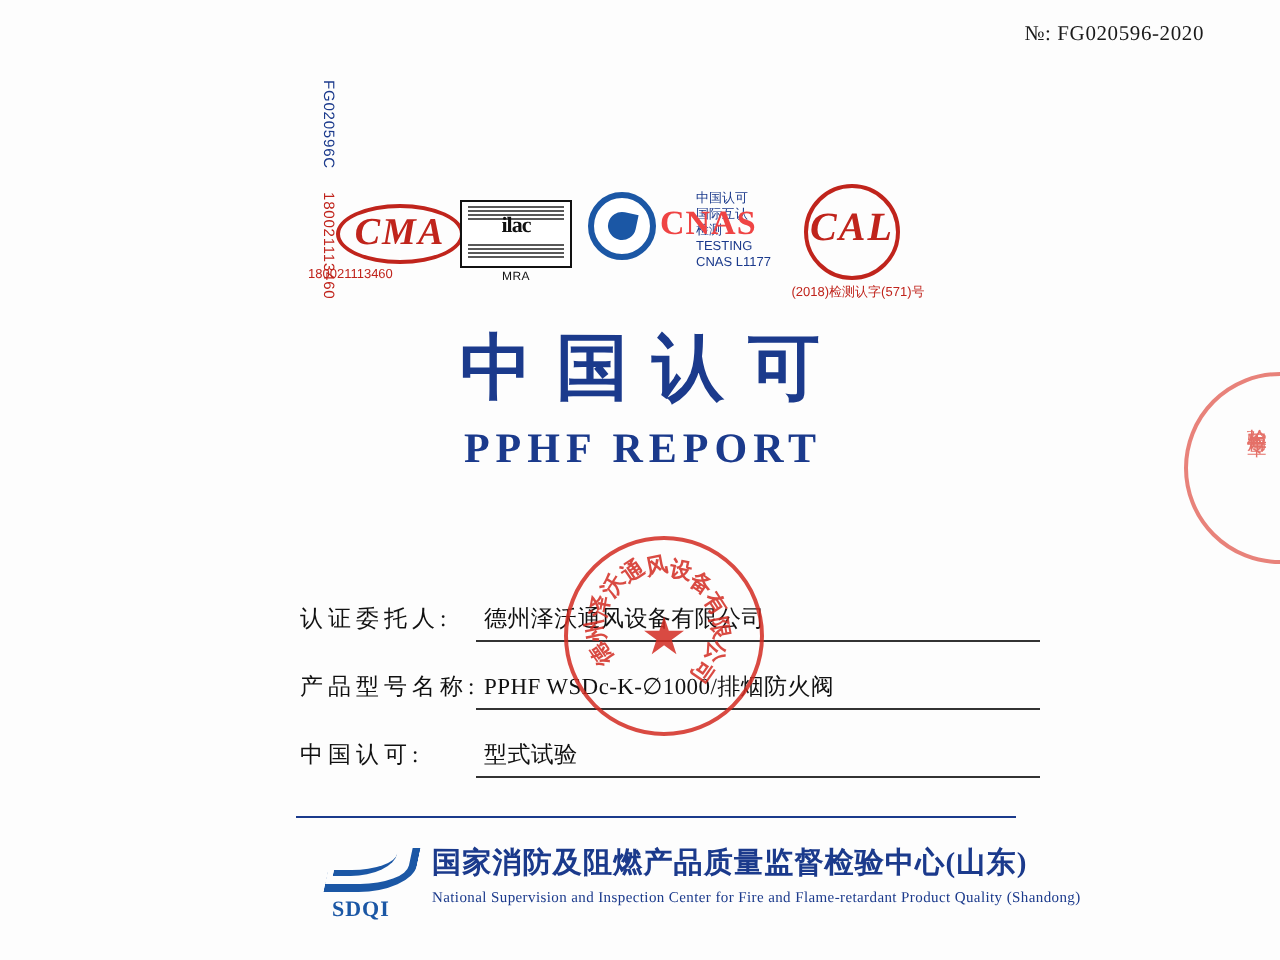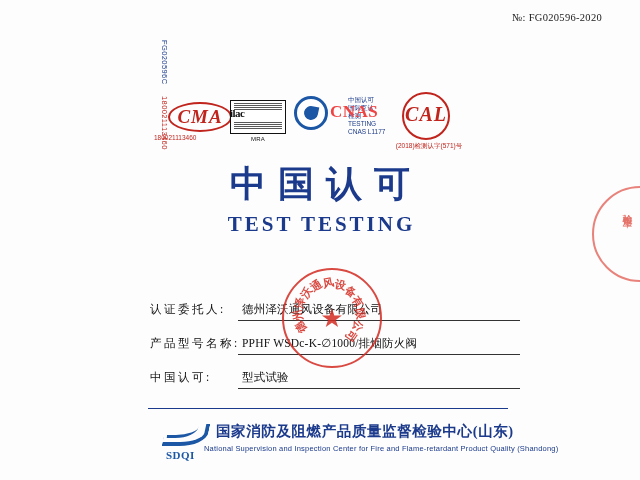--- a/index.html
+++ b/index.html
@@ -103,20 +103,21 @@
     left: 2px; top: 6px;
     width: 56px; height: 34px;
     border: 1px solid #111;
     box-sizing: border-box;
     background: #fff;
   }
   .ilac-word {
     position: absolute;
     left: 2px; top: 13px;
     width: 56px;
+    text-align: center;
     font-family: "Liberation Serif", serif;
     font-weight: bold;
     font-size: 11px;
     color: #111;
     letter-spacing: -0.5px;
   }
   .ilac-lines {
     position: absolute;
     left: 6px; top: 9px;
     width: 48px; height: 7px;
@@ -405,23 +406,23 @@
     top: 2px;
     font-family: "Liberation Serif", serif;
     font-size: 14.5px;
     font-weight: bold;
     color: #1b3a8c;
     letter-spacing: 0.6px;
     white-space: nowrap;
   }
   .footer-en {
     position: absolute;
-    left: 54px;
+    left: 66px;
     top: 24px;
-    font-family: Liberation Sans, sans-serif;
+    font-family: Liberation Serif, serif;
     font-size: 7.5px;
     color: #1b3a8c;
     letter-spacing: 0.2px;
     white-space: nowrap;
   }
 </style>
 </head>
 <body>
 
 <div id="page">
@@ -465,21 +466,21 @@
 
     <div class="cal">
       <div class="cal-circle"></div>
       <div class="cal-letters">CAL</div>
       <div class="cal-sub">(2018)检测认字(571)号</div>
     </div>
 
   </div>
 
   <div class="title-cn">中国认可</div>
-  <div class="title-en">TEST TESTING</div>
+  <div class="title-en">PPHF REPORT</div>
 
   <div class="seal-edge"></div>
   <div class="seal-edge-txt">检验专用章</div>
 
   <div class="fields">
     <div class="field-row">
       <div class="field-label">认证委托人:</div>
       <div class="field-value">德州泽沃通风设备有限公司</div>
       <div class="field-line"></div>
     </div>

